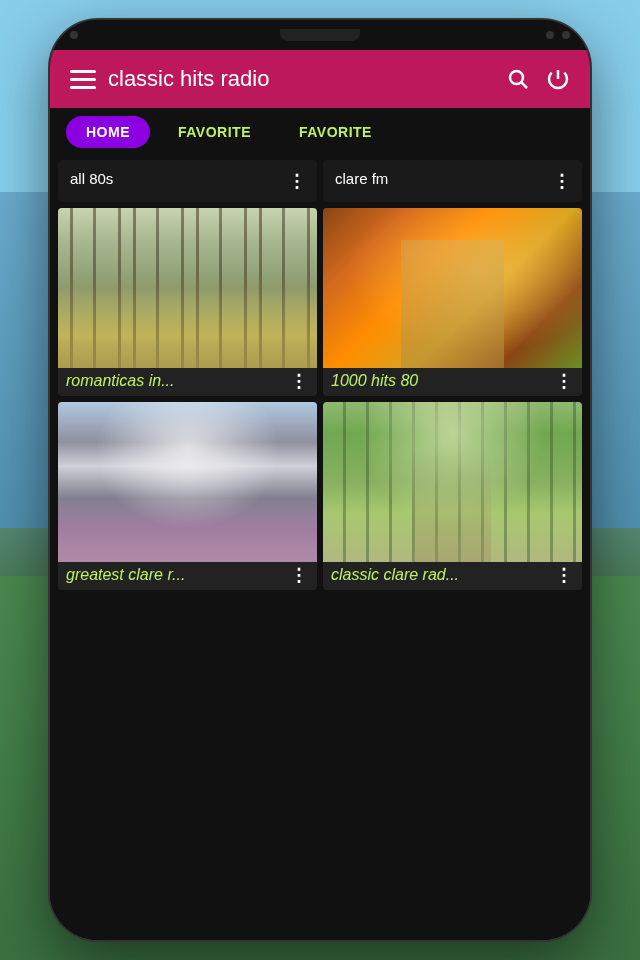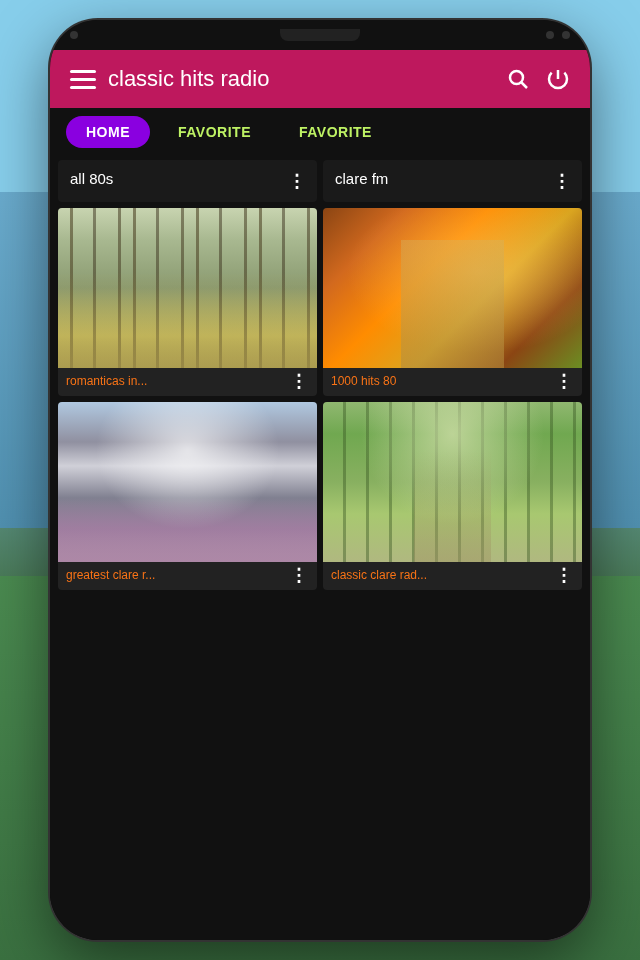--- a/index.html
+++ b/index.html
@@ -210,23 +210,24 @@
     }
 
     .card-label-row {
       display: flex;
       align-items: center;
       justify-content: space-between;
       padding: 4px 8px 6px 8px;
     }
 
     .card-label {
-      color: #f97316;
-      font-size: 12px;
+      color: #bef264;
+      font-size: 16px;
       font-weight: 400;
+      font-style: italic;
     }
 
     .card-more {
       color: white;
       font-size: 18px;
       cursor: pointer;
       font-weight: 700;
       letter-spacing: 1px;
       line-height: 1;
     }

